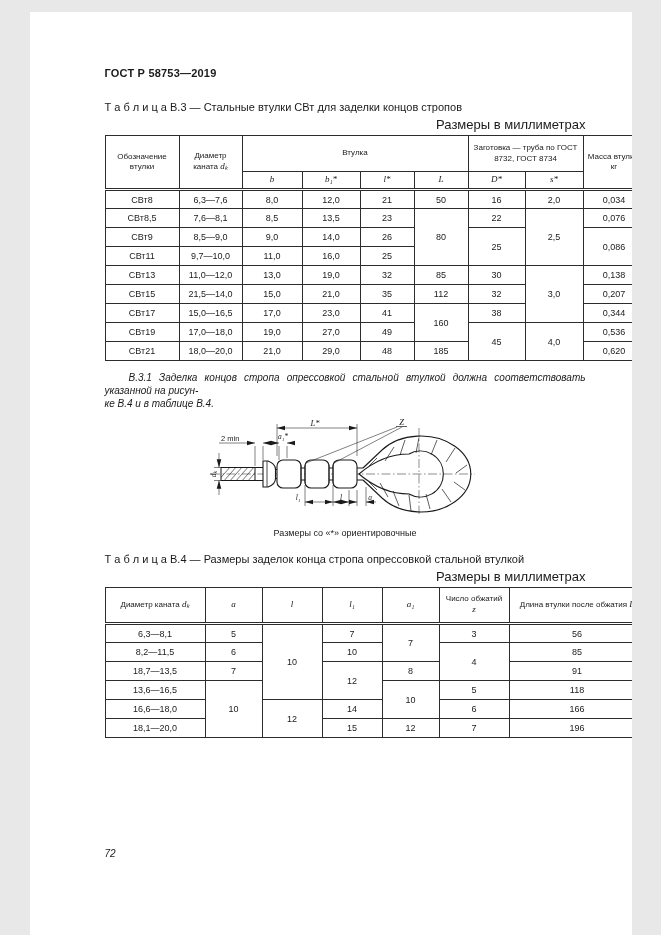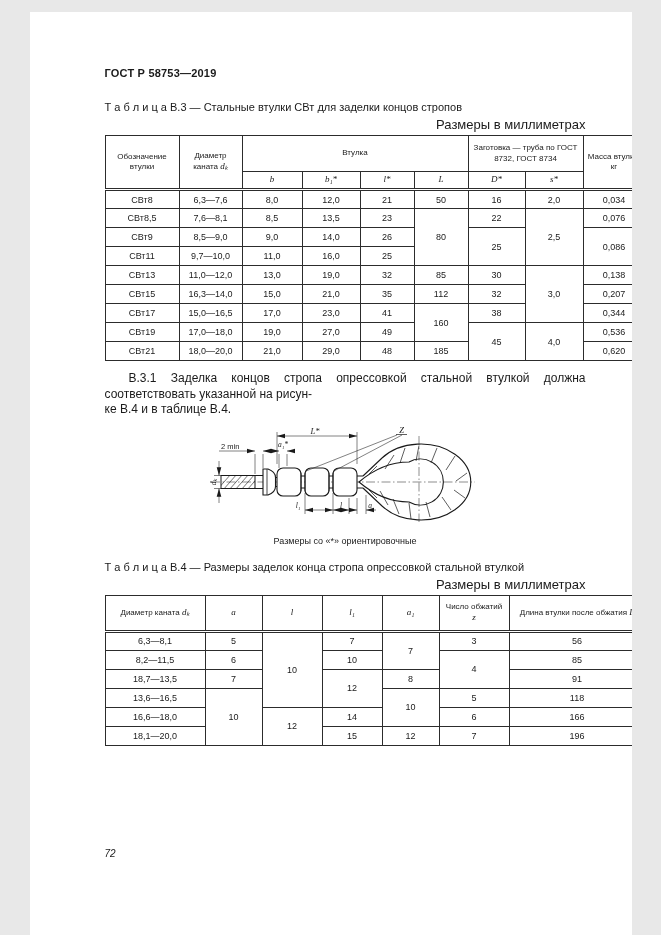--- a/index.html
+++ b/index.html
@@ -16,21 +16,21 @@
   table{border-collapse:collapse;table-layout:fixed;width:540px;margin-top:3px;}
   th,td{border:1px solid #2c2c2c;text-align:center;vertical-align:middle;padding:1px 3px;box-sizing:border-box;}
   thead th{font-size:8px;font-weight:normal;line-height:1.3;border-bottom:3px double #2c2c2c;}
   thead th.grp{border-bottom:1px solid #2c2c2c;}
   thead tr.h1 th{height:36px;}
   thead tr.h2 th{height:18px;}
   table.t4 thead th{height:36px;}
   tbody td{font-size:9px;height:19px;}
   .sym{font-family:"Liberation Serif",serif;font-style:italic;font-size:9px;font-weight:normal;}
   .blk{display:block;}
-  .para{margin-top:10px;font-size:12px;line-height:1.3;text-align:justify;white-space:pre-wrap;text-indent:24px;}
+  .para{margin-top:10px;font-size:10px;line-height:1.3;text-align:justify;white-space:pre-wrap;text-indent:24px;font-style:italic;}
   .fig-wrap{margin-top:6px;text-align:center;}
   .fig-note{margin-top:8px;text-align:center;font-size:9px;}
   .fig-caption{margin-top:8px;text-align:center;font-size:9.5px;}
   .pageno{position:absolute;left:75px;top:836px;font-size:10px;font-style:italic;}
   svg text{font-family:"Liberation Serif",serif;font-style:italic;fill:#1a1a1a;}
   svg text.up{font-family:"Liberation Sans",sans-serif;font-style:normal;}
 </style>
 </head>
 <body>
 
@@ -115,21 +115,21 @@
         <td>13,0</td>
         <td>19,0</td>
         <td>32</td>
         <td>85</td>
         <td>30</td>
         <td rowspan="3">3,0</td>
         <td>0,138</td>
       </tr>
       <tr>
         <td>СВт15</td>
-        <td>16,3—14,0</td>
+        <td>21,5—14,0</td>
         <td>15,0</td>
         <td>21,0</td>
         <td>35</td>
         <td>112</td>
         <td>32</td>
         <td>0,207</td>
       </tr>
       <tr>
         <td>СВт17</td>
         <td>15,0—16,5</td>

